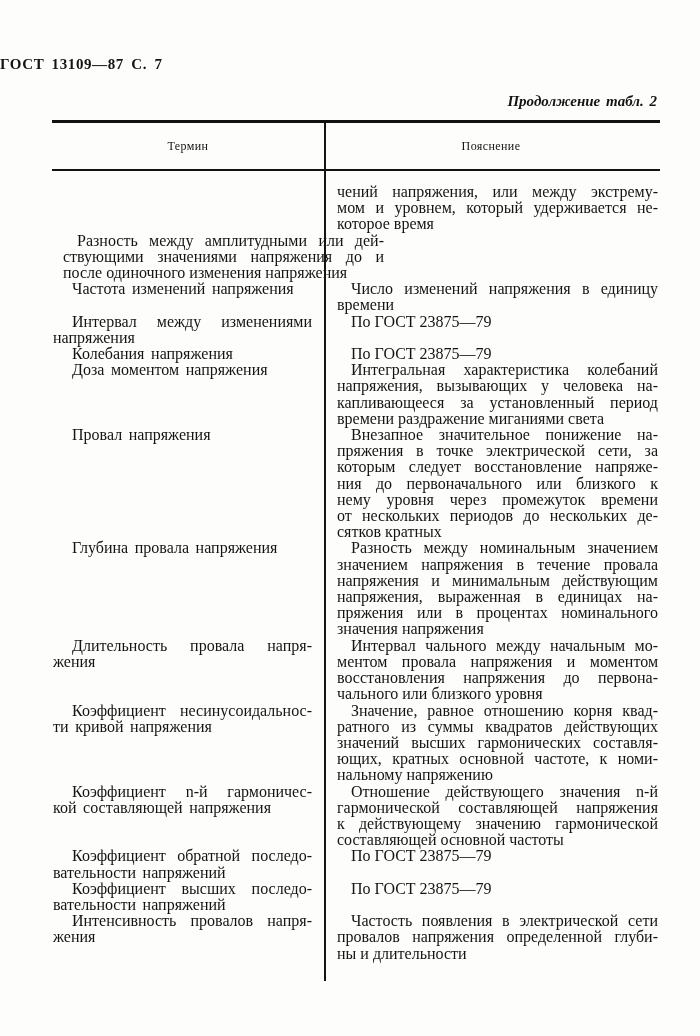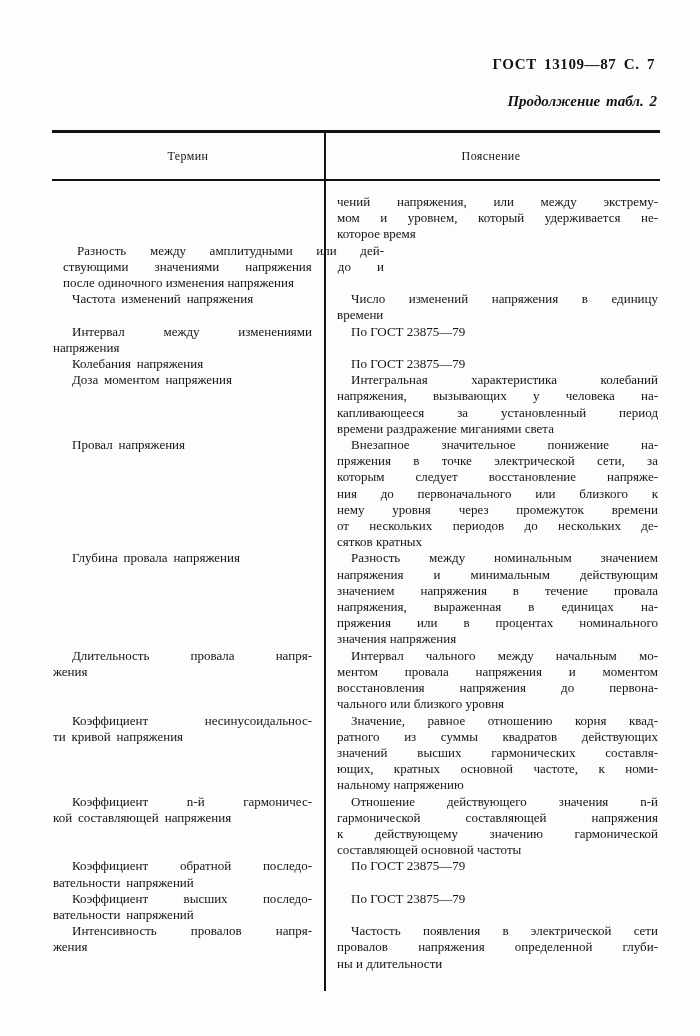--- a/index.html
+++ b/index.html
@@ -7,38 +7,37 @@
     width:700px;height:1036px;
     background:#fdfdfc;
     font-family:"Liberation Serif","DejaVu Serif",serif;
     color:#161412;
     -webkit-font-smoothing:antialiased;
   }
   .page{position:relative;width:700px;height:1036px;overflow:hidden;}
 
   .gost-ref{
     margin:56px 45px 0 0;
-    text-align:right;
     font-weight:bold;
     font-size:15px;
     letter-spacing:.6px;
     word-spacing:3px;
   }
   .caption{
     margin:20px 43px 0 0;
     text-align:right;
     font-weight:bold;
     font-style:italic;
     font-size:15px;
     word-spacing:2px;
   }
 
   .gtable{
     position:relative;
-    margin:20px 40px 0 52px;
+    margin:10px 40px 0 52px;
     width:608px;
     border-top:3px solid #121212;
   }
   .divider{
     position:absolute;
     left:272px;top:0;
     width:2px;height:858px;
     background:#141414;
   }
   .thead{
@@ -51,21 +50,21 @@
     font-size:12px;
     text-align:center;
     letter-spacing:.4px;
   }
   .th.term-h{width:272px;}
   .th.expl-h{width:334px;}
 
   .tbody{
     padding-top:13px;
     min-height:792px;
-    font-size:13px;
+    font-size:16px;
     line-height:16.2px;
   }
   .trow{display:flex;}
   .cell{box-sizing:border-box;}
   .cell.term{
     width:274px;
     padding:0 14px 0 1px;
   }
   .cell.expl{
     width:334px;
@@ -164,22 +163,22 @@
             <div class="line j">от нескольких периодов до нескольких де-</div>
             <div class="line">сятков кратных</div>
           </div>
         </div>
         <div class="trow">
           <div class="cell term">
             <div class="line ind">Глубина провала напряжения</div>
           </div>
           <div class="cell expl">
             <div class="line j ind">Разность между номинальным значением</div>
+            <div class="line j">значением напряжения в течение провала</div>
             <div class="line j">напряжения и минимальным действующим</div>
-            <div class="line j">значением напряжения в течение провала</div>
             <div class="line j">напряжения, выраженная в единицах на-</div>
             <div class="line j">пряжения или в процентах номинального</div>
             <div class="line">значения напряжения</div>
           </div>
         </div>
         <div class="trow">
           <div class="cell term">
             <div class="line j ind">Длительность провала напря-</div>
             <div class="line">жения</div>
           </div>

